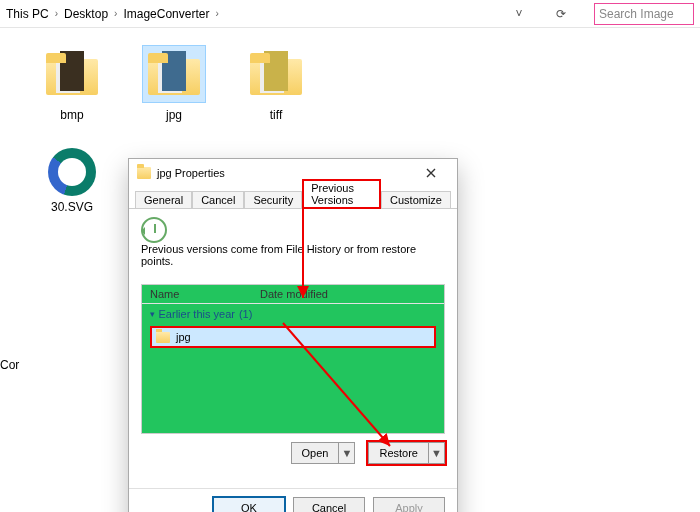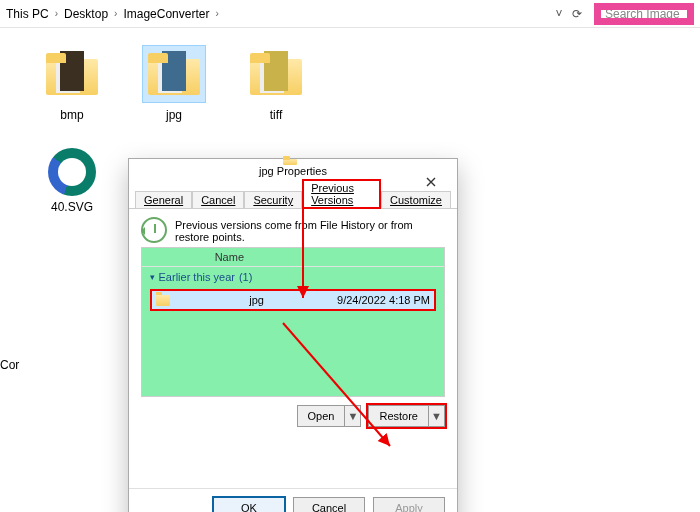--- a/index.html
+++ b/index.html
@@ -1,25 +1,25 @@
 <!DOCTYPE html>
 <html><head>
 <meta charset="utf-8">
 <style>
   * { box-sizing: border-box; font-family: "Segoe UI", Tahoma, sans-serif; }
   html, body { margin:0; padding:0; width:700px; height:512px; background:#fff; overflow:hidden; font-size:12px; color:#000; }
 
   
-  .topbar { display:flex; align-items:center; height:28px; padding:0 6px; border-bottom:1px solid #e5e5e5; }
+  .topbar { display:flex; align-items:center; height:28px; padding:0 6px; border-bottom:1px solid #e5e5e5;gap:24px; }
   .crumbs { display:flex; align-items:center; gap:6px; }
   .crumb { cursor:default; }
   .chev { color:#666; font-size:10px; }
   .topspacer{flex:1;}
   .refresh, .dd { width:18px; height:18px; display:flex; align-items:center; justify-content:center; color:#555; }
-  .search { width:100px; height:22px; border:7px solid #ec4899; margin-left:8px; padding:0 4px; color:#888; display:flex; align-items:center; overflow:hidden; white-space:nowrap; }
+  .search { width:100px; height:22px; border:1px solid #ec4899; margin-left:0; padding:0 4px; color:#888; display:flex; align-items:center; overflow:hidden; white-space:nowrap; }
 
   
   .explorer-body { position:relative; width:100%; height:484px;padding-left:40px; }
   .items { position:absolute; top:18px; left:40px; right:10px; display:flex; gap:38px; }
   .item { width:64px; display:flex; flex-direction:column; align-items:center; gap:6px; }
   .item.sel .folder-wrap { background:#cce8ff; outline:1px solid #99d1ff; }
   .folder-wrap { width:62px; height:56px; display:flex; align-items:center; justify-content:center; }
   .folder-icon { position:relative; width:52px; height:42px; }
   .folder-icon::before { content:""; position:absolute; left:0; top:6px; width:52px; height:36px; background:linear-gradient(#ffe9a8,#f7cf63); border-radius:2px; }
   .folder-icon::after { content:""; position:absolute; left:0; top:0; width:20px; height:10px; background:#f7cf63; border-radius:2px 2px 0 0; }
@@ -27,53 +27,53 @@
   .item-label { font-size:12px; text-align:center; }
 
   .edge-row { position:absolute; top:120px; left:40px; display:flex; flex-direction:column; align-items:center; gap:4px; width:64px;}
   .edge-icon { width:48px; height:48px; border-radius:50%; background:conic-gradient(from 200deg,#36c 0 30%,#0a7c6a 30% 60%,#0a7c6a 60% 100%); position:relative; }
   .edge-icon::after{content:"";position:absolute;inset:10px;border-radius:50%;background:#fff;}
 
   .cor-hint { position:absolute; left:0; top:330px; font-size:12px; color:#000; }
 
   
   .dialog { position:absolute; left:128px; top:130px; width:330px; height:370px; background:#fff; border:1px solid #aaa; box-shadow:0 10px 24px rgba(0,0,0,.25); display:flex; flex-direction:column; font-size:11px; }
-  .dlg-title { display:flex; align-items:center; height:28px; padding:0 8px;flex-direction:column; }
+  .dlg-title { display:flex; align-items:center; height:28px; padding:0 8px; }
   .dlg-title .fic { width:14px; height:12px; background:linear-gradient(#ffe9a8,#f7cf63); border-radius:1px; margin-right:6px; position:relative;}
   .dlg-title .fic::before{content:"";position:absolute;left:0;top:-3px;width:7px;height:4px;background:#f7cf63;border-radius:1px 1px 0 0;}
   .dlg-close { margin-left:auto; width:36px; height:22px; display:flex; align-items:center; justify-content:center; }
   .dlg-close svg{width:10px;height:10px;stroke:#333;stroke-width:1.4;}
 
   .tabs { display:flex; align-items:flex-end; padding:0 6px; height:22px; border-bottom:1px solid #ccc; gap:0; }
-  .tab { padding:2px 8px; border:1px solid #ccc; border-bottom:none; background:#f4f4f4; font-size:11px; position:relative;text-decoration:underline; }
+  .tab { padding:2px 8px; border:1px solid #ccc; border-bottom:none; background:#f4f4f4; font-size:11px; position:relative; }
   .tab.active { background:#fff; border-bottom:1px solid #fff; margin-bottom:-1px; }
   .tab.hl { outline:2px solid #e00; outline-offset:-2px; }
 
   .tab-body { flex:1; padding:8px 12px 4px; display:flex; flex-direction:column; overflow:hidden;}
-  .info-row { display:flex; gap:8px; align-items:flex-end; }
+  .info-row { display:flex; align-items:flex-start;flex-direction:column; }
   .hist-icon { width:26px; height:26px; border:2px solid #6a6; border-radius:50%; position:relative; flex:0 0 auto;}
   .hist-icon::before{content:"";position:absolute;left:-6px;top:8px;border:4px solid transparent;border-right-color:#6a6;}
   .hist-icon::after{content:"";position:absolute;left:11px;top:5px;width:2px;height:9px;background:#6a6;}
   .info-text { font-size:11px; color:#000; }
 
   .fv-label { margin-top:10px; font-size:11px; }
-  .versions-list { margin-top:4px; border:1px solid #ccc; height:150px; background:#86efac;text-align:right; }
+  .versions-list { margin-top:17px; border:1px solid #ccc; height:150px; background:#22c55e; }
   .vl-head { display:flex; border-bottom:1px solid #e2e2e2; font-size:11px; color:#333; }
   .vl-head > div { padding:3px 8px; }
   .col-name { width:110px; }
   .col-date { flex:1; }
   .vl-group { padding:4px 8px; color:#1a4e8a; font-size:11px; display:flex; align-items:center; gap:4px; }
   .vl-group .tw{font-size:9px;}
   .vl-row { margin:2px 8px; padding:3px 4px; display:flex; align-items:center; border:2px solid #e00; background:#cce8ff; }
   .vl-row .mini-folder { width:14px;height:11px;background:linear-gradient(#ffe9a8,#f7cf63);border-radius:1px;margin-right:6px;position:relative;}
   .vl-row .mini-folder::before{content:"";position:absolute;left:0;top:-3px;width:6px;height:3px;background:#f7cf63;}
   .vr-name{width:88px;}
   .vr-date{flex:1;}
 
-  .action-row { display:flex; justify-content:flex-end; gap:7px; margin-top:8px; }
+  .action-row { display:flex; justify-content:flex-end; gap:13px; margin-top:8px; }
   .splitbtn { display:flex; }
   .splitbtn button { height:22px; border:1px solid #999; background:#efefef; padding:0 10px; font-size:11px; }
   .splitbtn .dd { width:16px; padding:0; border-left:none; }
   .splitbtn.hl { outline:2px solid #e00; outline-offset:0; }
 
   .dlg-buttons { display:flex; justify-content:flex-end; gap:8px; padding:8px 12px; border-top:1px solid #e0e0e0; }
   .dlg-buttons button { width:72px; height:22px; border:1px solid #999; background:#efefef; font-size:11px; }
   .dlg-buttons .ok { border:1px solid #0a64a4; outline:1px solid #0a64a4; background:#eaf3fb;}
   .dlg-buttons .apply { color:#999; }
 
@@ -123,21 +123,21 @@
             <div class="thumb" style="--th:#c9b24a"></div>
           </div>
         </div>
       <div class="item-label">tiff</div>
     </div>
 
   </div>
 
   <div class="edge-row">
     <div class="edge-icon"></div>
-    <div class="item-label">40.SVG</div>
+    <div class="item-label">30.SVG</div>
   </div>
 
   <div class="cor-hint">Cor</div>
 
   <div class="dialog">
     <div class="dlg-title">
       <span class="fic"></span>
       <span>jpg Properties</span>
       <span class="dlg-close">
         <svg viewBox="0 0 10 10">
@@ -157,30 +157,30 @@
     <div class="tab-body">
       <div class="info-row">
         <div class="hist-icon"></div>
         <div class="info-text">Previous versions come from File History or from restore points.</div>
       </div>
 
 
       <div class="versions-list">
         <div class="vl-head">
           <div class="col-name">Name</div>
+          <div class="col-date">Date modified</div>
         </div>
         <div class="vl-group">
           <span class="tw">▾</span>
           <span>Earlier this year</span>
           <span>(1)</span>
         </div>
         <div class="vl-row">
           <span class="mini-folder"></span>
           <span class="vr-name">jpg</span>
-          <span class="vr-date">9/24/2022 4:18 PM</span>
         </div>
       </div>
 
       <div class="action-row">
         <div class="splitbtn">
           <button>Open</button>
           <button class="dd">▼</button>
         </div>
         <div class="splitbtn hl">
           <button>Restore</button>

